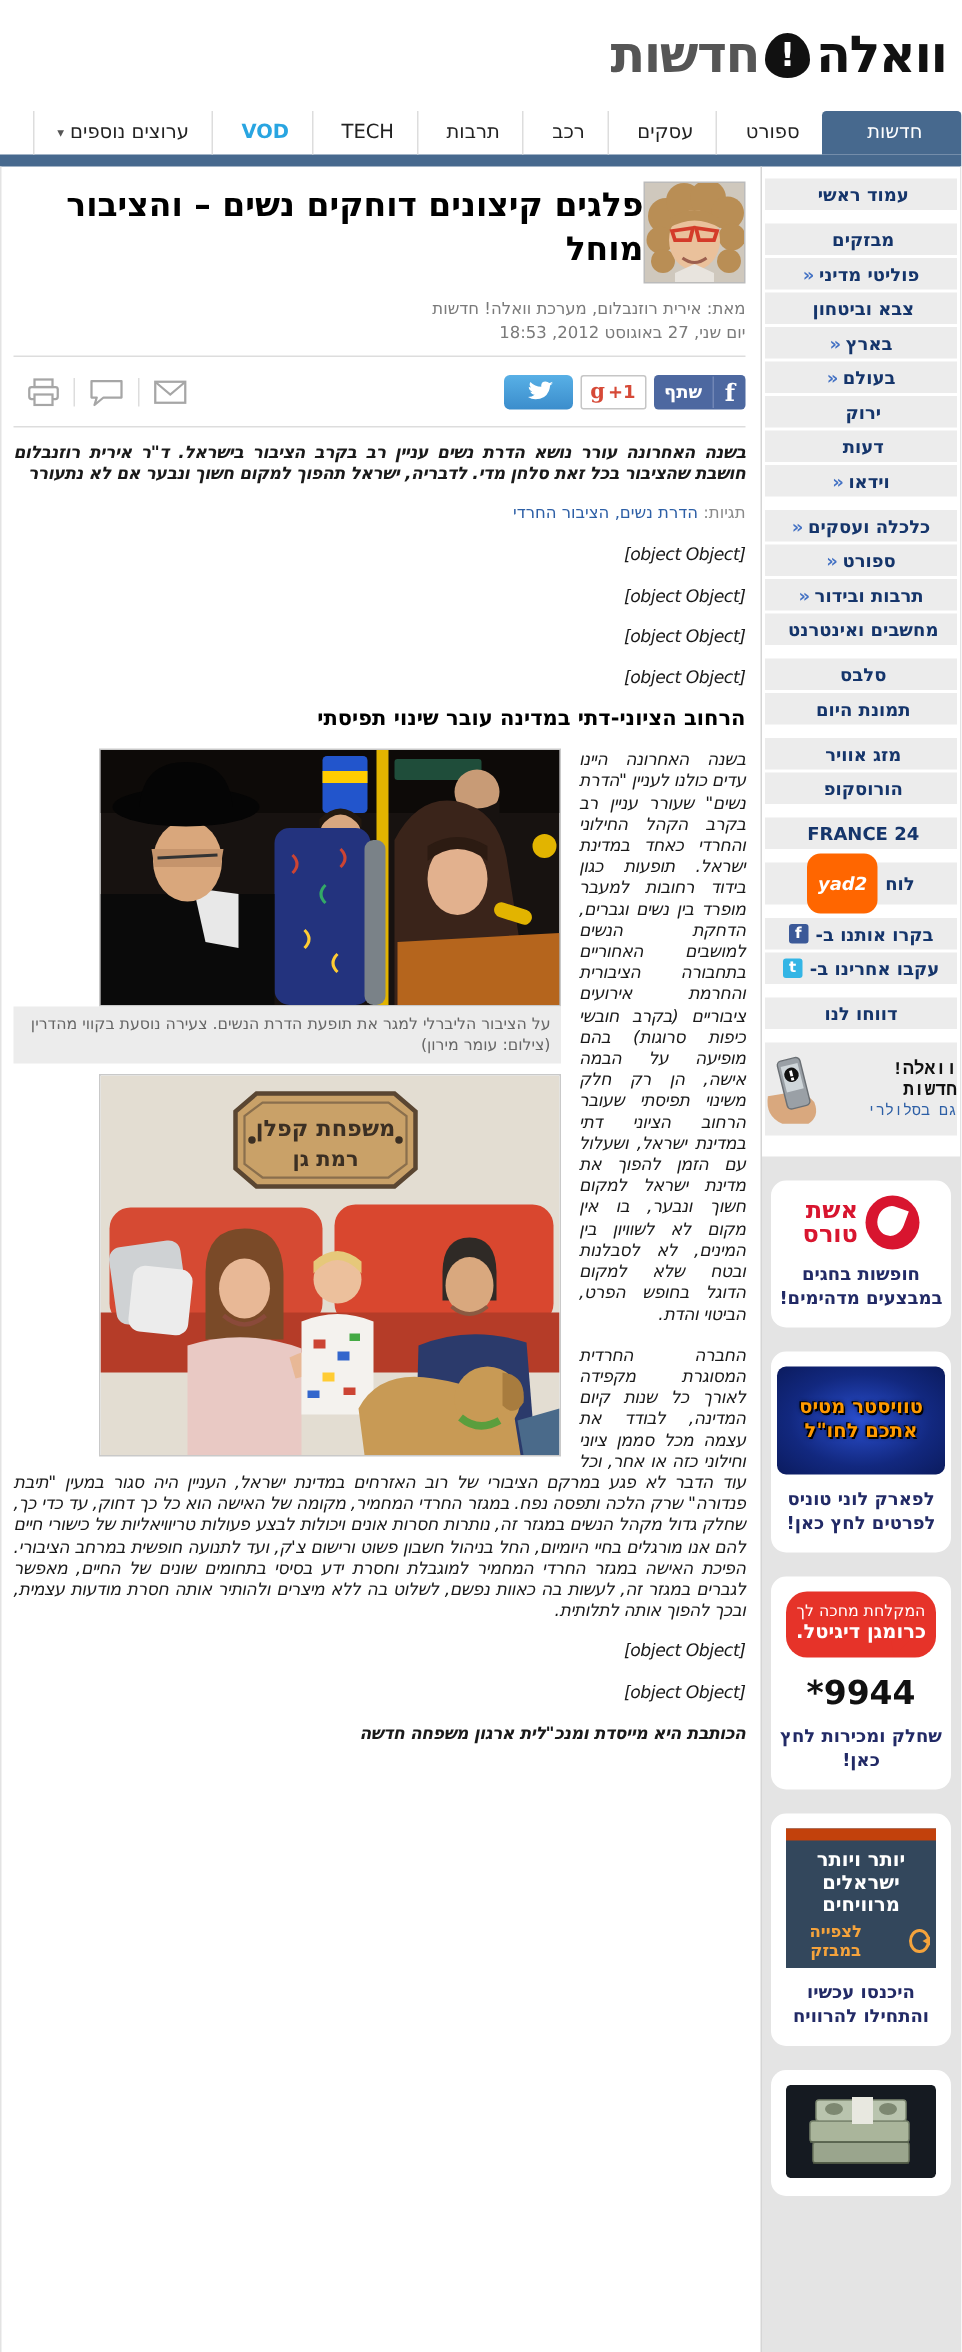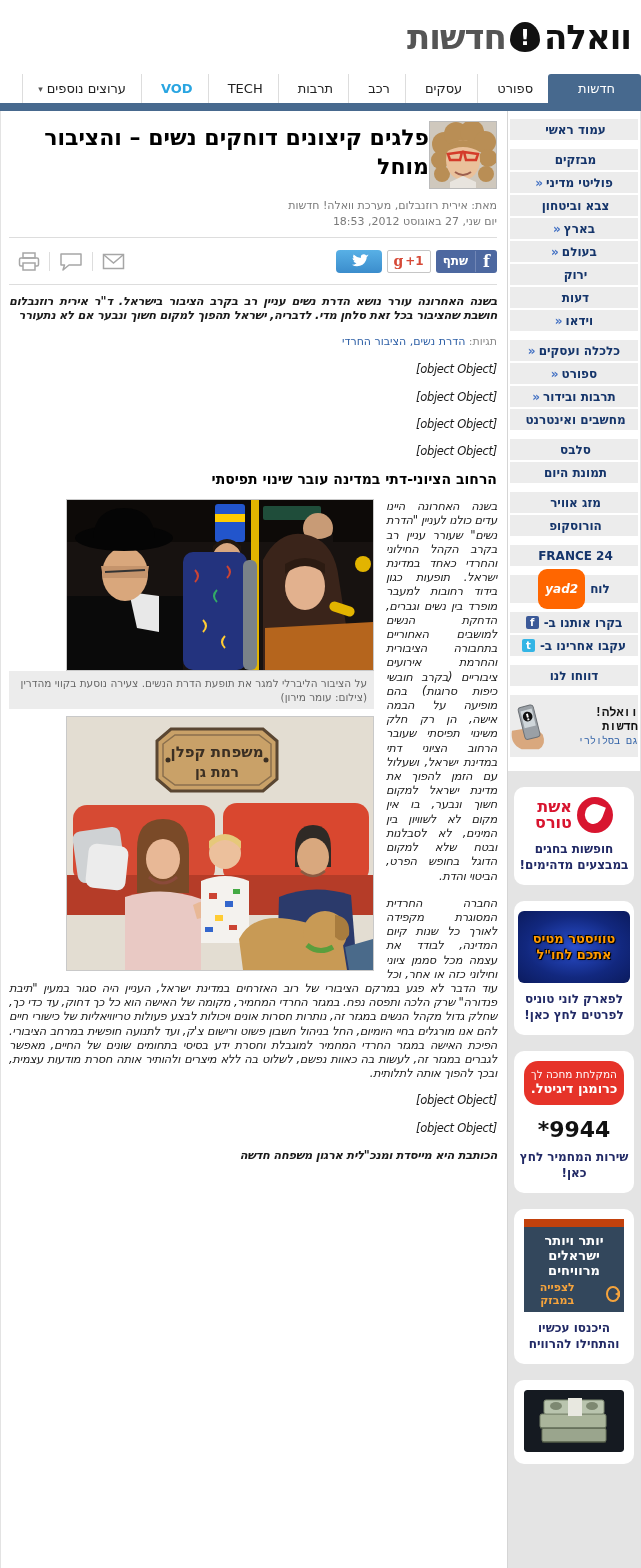--- a/index.html
+++ b/index.html
@@ -304,21 +304,21 @@
         </div>
         <div class="ad-text">לפארק לוני טוניס לפרטים לחץ כאן!</div>
       </div>
 
       <div class="ad-card">
         <div class="bubble">
           <div class="bub-1">המקלחת מחכה לך</div>
           <div class="bub-2">כרומגן דיגיטל.</div>
         </div>
         <div class="ad-phone" dir="ltr">*9944</div>
-        <div class="ad-text">שירות המחמיר לחץ כאן!</div>
+        <div class="ad-text">שחלק ומכירות לחץ כאן!</div>
       </div>
 
 
       <div class="ad-card">
         <div class="banner-profit">
           <div class="bp-line">יותר ויותר</div>
           <div class="bp-line">ישראלים</div>
           <div class="bp-line">מרוויחים</div>
           <div class="bp-cta">
             <span class="play-ico"></span>

